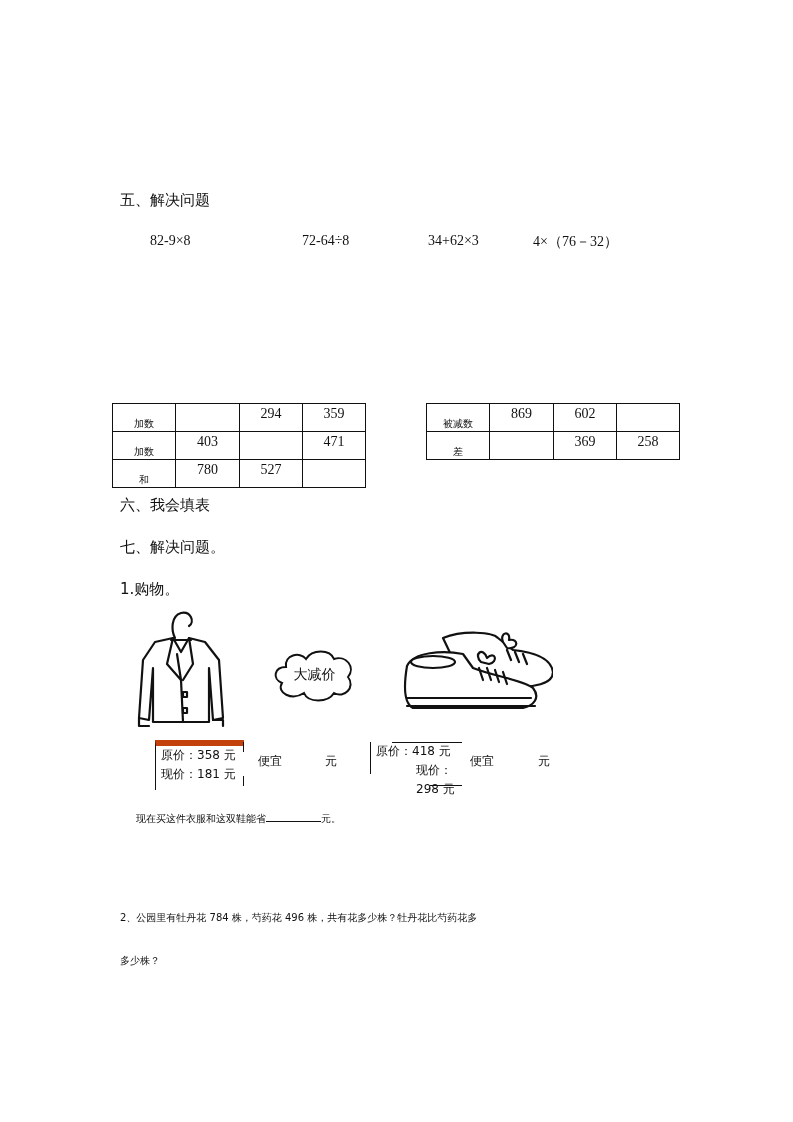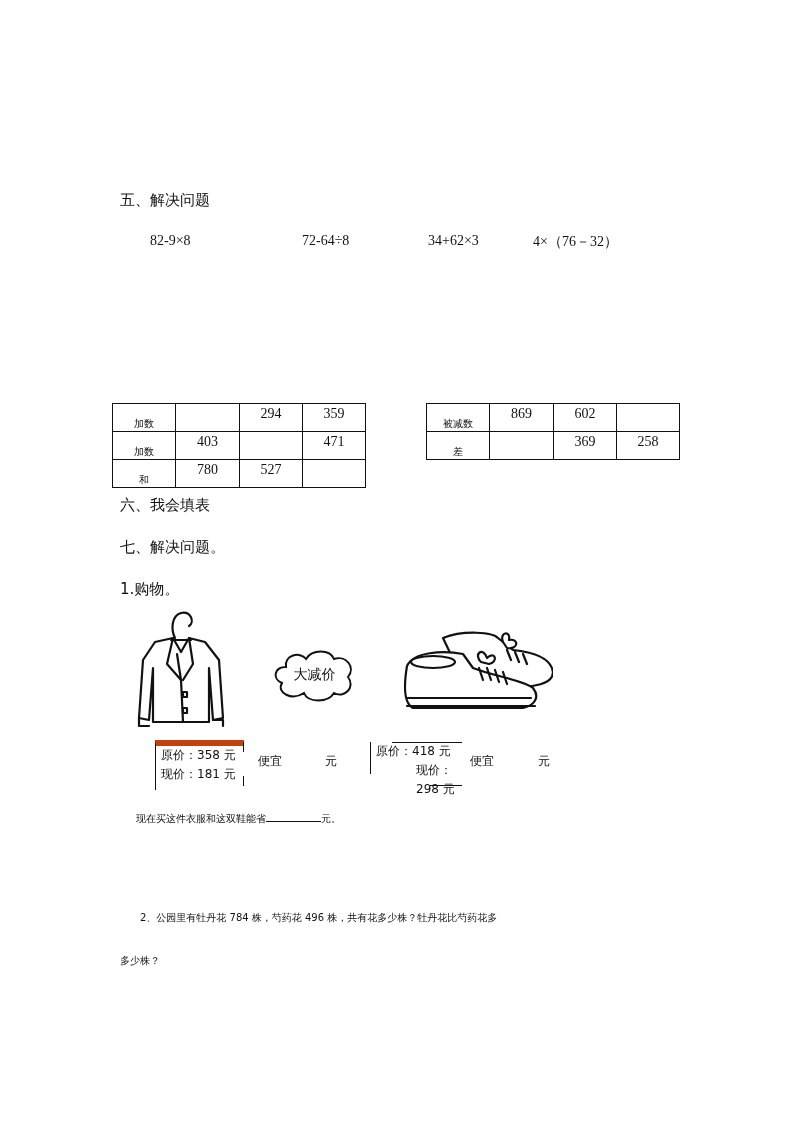--- a/index.html
+++ b/index.html
@@ -122,14 +122,14 @@
   <div style="padding-left:6px;">原价：418 元</div>
   <div style="padding-left:6px;margin-left:40px;">现价：298 元</div>
 </div>
 <div class="abs pricebox" style="left:470px; top:752px;">便宜</div>
 <div class="abs pricebox" style="left:538px; top:752px;">元</div>
 
 <div class="abs q" style="left:136px; top:807px;">
   <span>现在买这件衣服和这双鞋能省</span><span class="blank"></span><span>元。</span>
 </div>
 
-<div class="abs q" style="left:120px; top:911px;margin-left:20px;">2、公园里有牡丹花 784 株，芍药花 496 株，共有花多少株？牡丹花比芍药花多</div>
+<div class="abs q" style="left:120px; top:911px;">2、公园里有牡丹花 784 株，芍药花 496 株，共有花多少株？牡丹花比芍药花多</div>
 <div class="abs q" style="left:120px; top:954px;">多少株？</div>
 
 </body></html>

